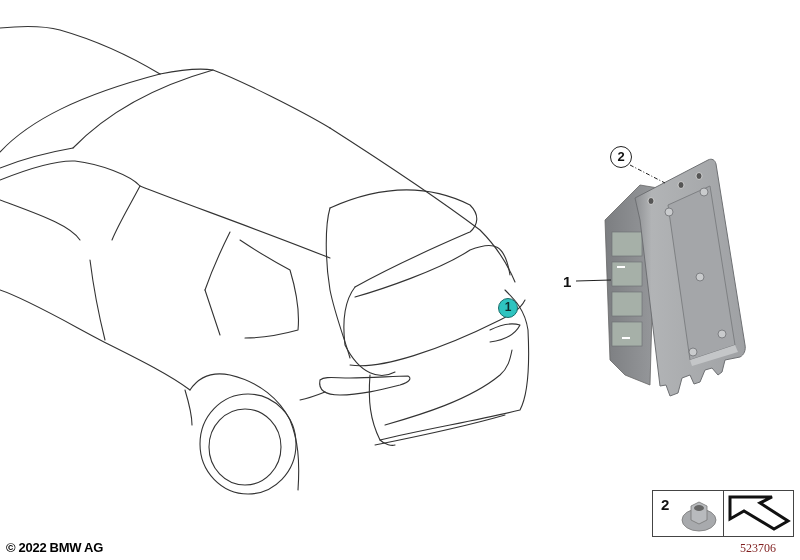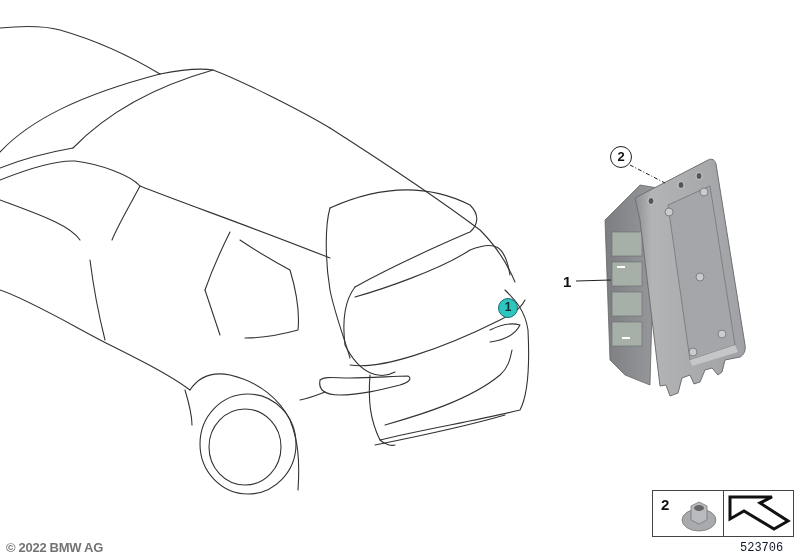--- a/index.html
+++ b/index.html
@@ -14,26 +14,26 @@
     box-sizing: border-box; background: #fff; text-align: center; line-height: 19px;
     font-weight: bold; font-size: 13px; color: #111; font-family: "Liberation Sans", sans-serif;
   }
   .teal-badge {
     position: absolute; width: 20px; height: 20px; border-radius: 50%;
     background: #2ec4c0; border: 1.5px solid #1a6d6a; box-sizing: border-box;
     text-align: center; line-height: 17px; font-weight: bold; font-size: 12px; color: #0c2d2c;
     font-family: "Liberation Sans", sans-serif;
   }
   .copyright {
-    position: absolute; left: 6px; top: 540px; font-size: 13px; color: #737373;
+    position: absolute; left: 6px; top: 540px; font-size: 13px; color: #000000;
     font-family: "Liberation Sans", sans-serif; font-weight: bold; letter-spacing: -0.3px;
   }
   .diagram-id {
-    position: absolute; left: 740px; top: 541px; font-size: 12px; color: #0f172a;
-    font-family: Liberation Mono, monospace;
+    position: absolute; left: 740px; top: 541px; font-size: 12px; color: #7f1d1d;
+    font-family: Liberation Serif, serif;
   }
   .legend-box {
     position: absolute; left: 652px; top: 490px; width: 142px; height: 47px;
     border: 1px solid #444; box-sizing: border-box; display: flex;
   }
   .legend-cell { position: relative; height: 100%; box-sizing: border-box; }
   .legend-cell.left { width: 71px; border-right: 1px solid #444; }
   .legend-cell.right { flex: 1; }
   .legend-num {
     position: absolute; left: 8px; top: 5px; font-weight: bold; font-size: 15px; color: #111;

